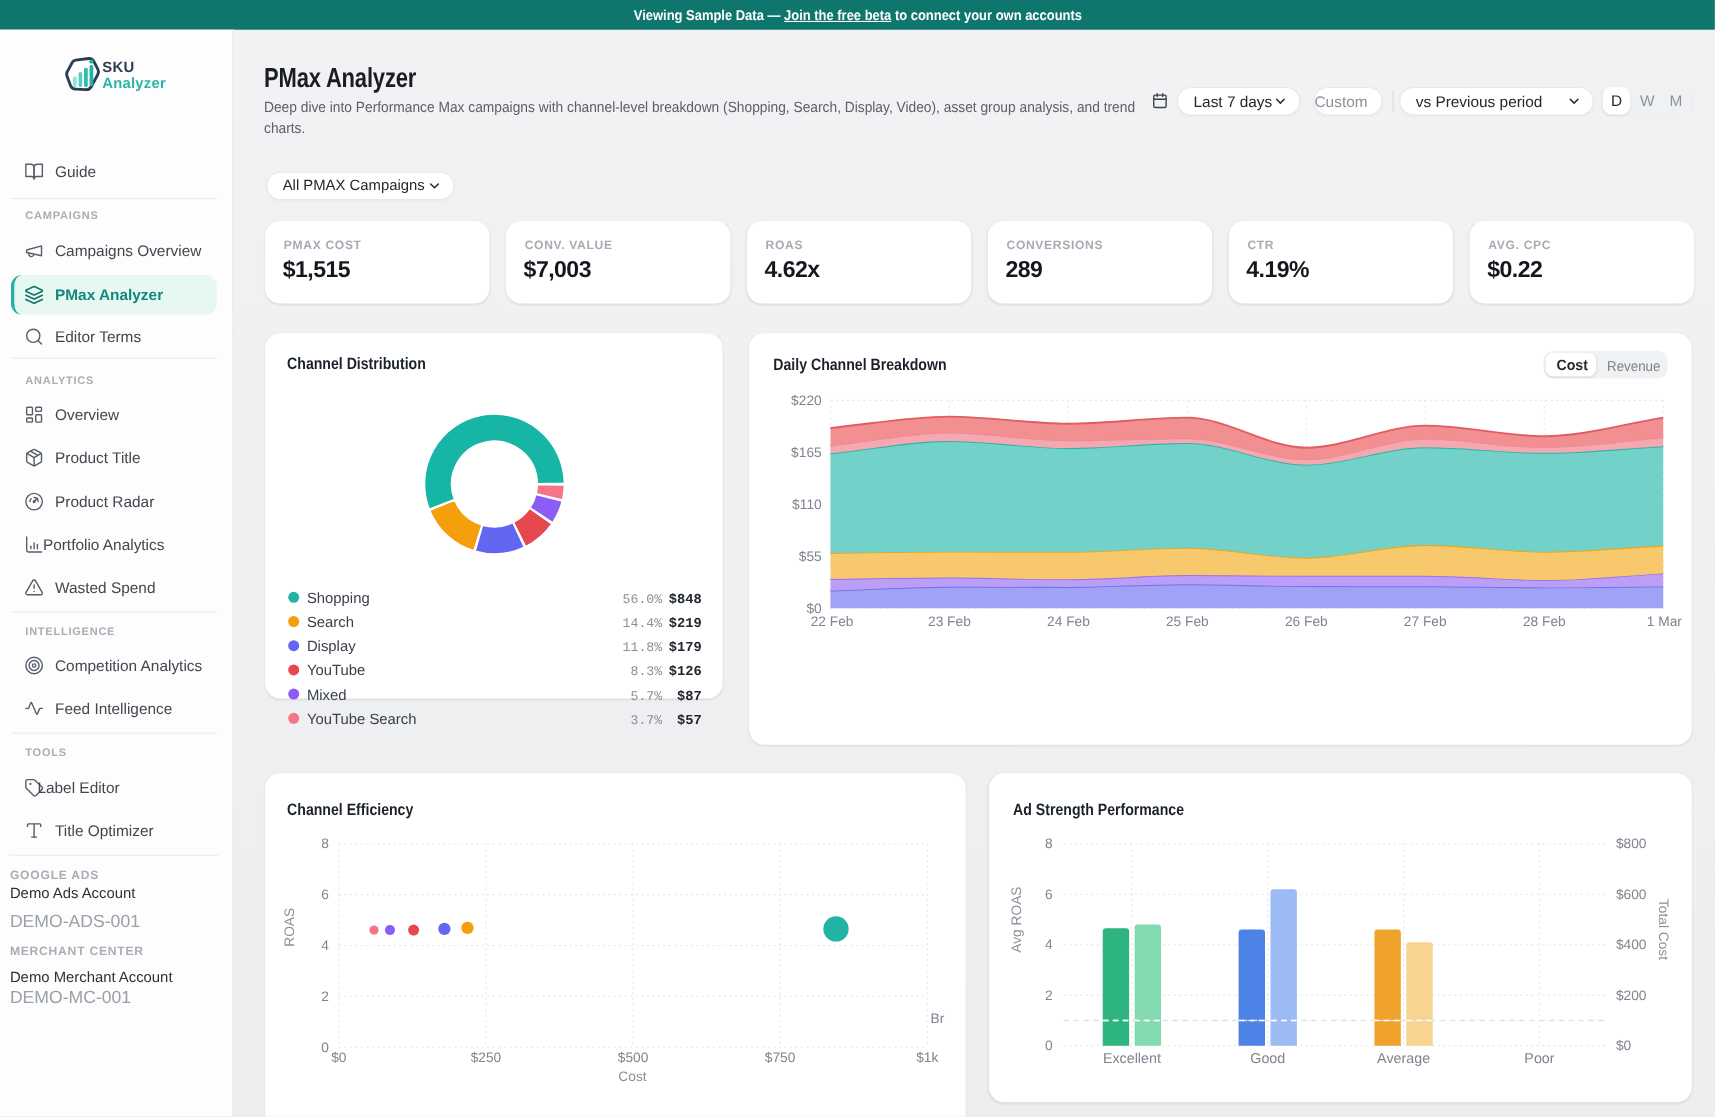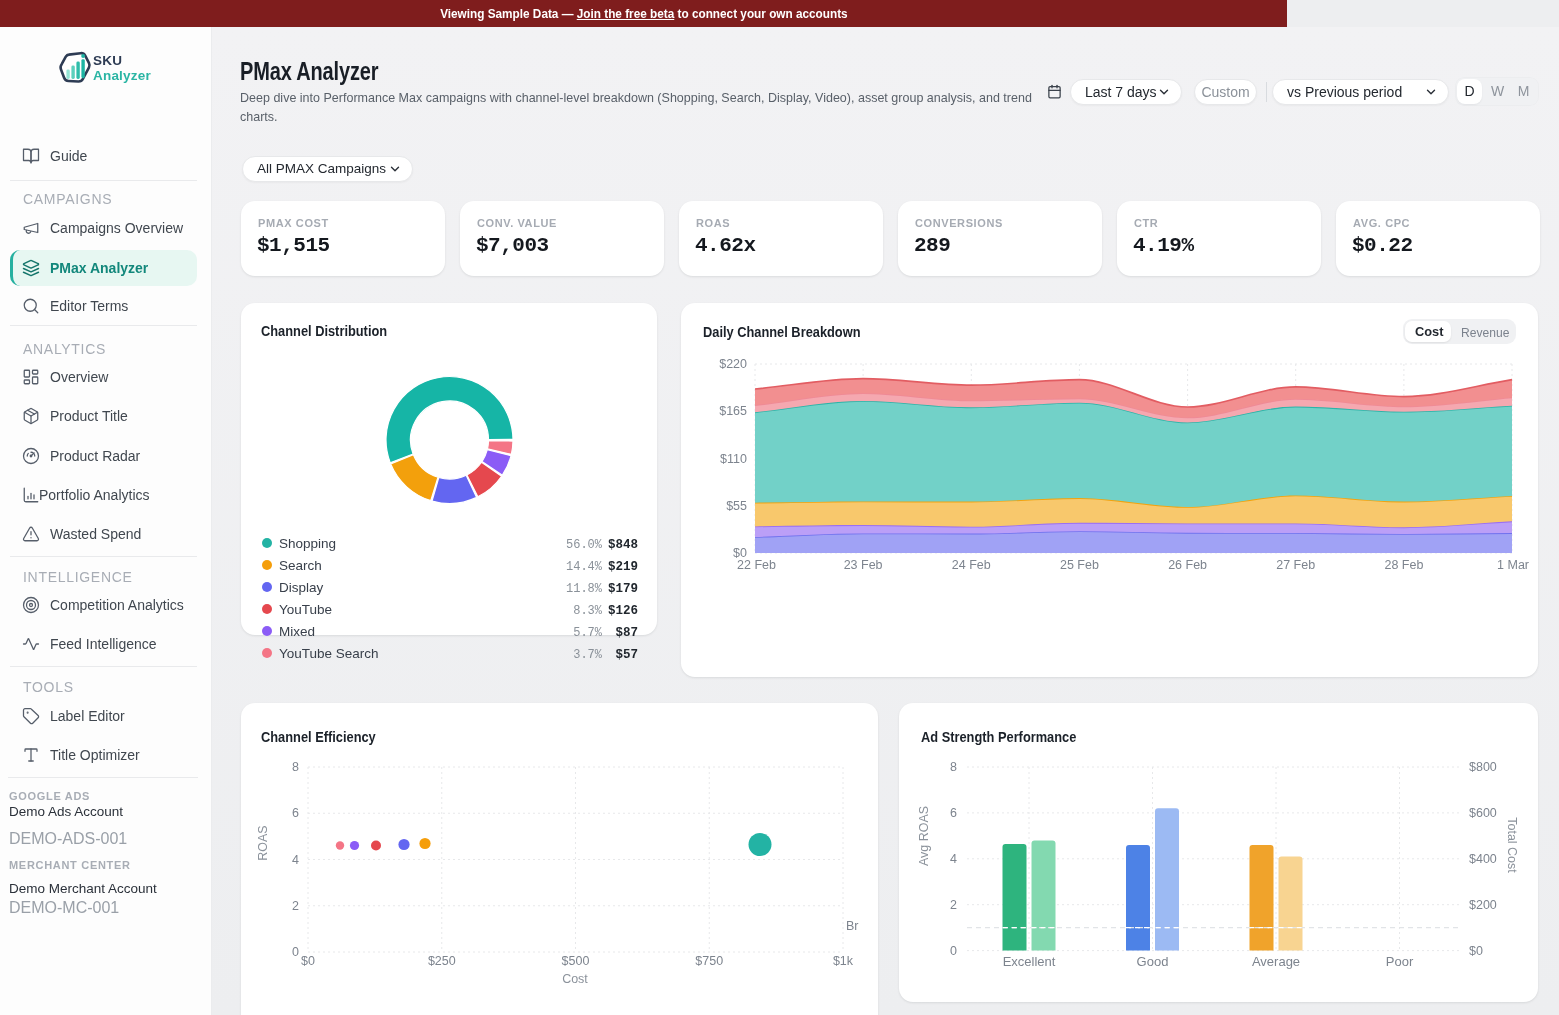--- a/index.html
+++ b/index.html
@@ -1,43 +1,43 @@
 <!DOCTYPE html>
 <html><head><meta charset="utf-8">
 <style>
 * { margin:0; padding:0; box-sizing:border-box; }
 html,body { width:1559px; height:1015px; overflow:hidden; }
 body { position:relative; font-family:"Liberation Sans",sans-serif; background:#edeef0; }
 .t { position:absolute; white-space:nowrap; }
-.banner { position:absolute; left:0; top:0; width:1287px; height:27px; background:#7f1d1d;
+.banner { position:absolute; left:0; top:0; width:1559px; height:27px; background:#0f766e;
   color:#fff; font-size:13px; font-weight:700; text-align:center; line-height:27px; }
 .banner a { color:#fff; text-decoration:underline; }
 .bspan { display:inline-block; transform:scaleX(.906); transform-origin:center; }
 .sidebar { position:absolute; left:0; top:27px; width:212px; height:988px; background:#fdfdfd;
   border-right:1px solid #ebecee; }
 .sdiv { position:absolute; left:10px; width:187px; height:1px; background:#e9eaec; }
-.slabel { font-size:14px; font-weight:400; color:#a8adb5; letter-spacing:.7px; }
+.slabel { font-size:10px; font-weight:700; color:#a8adb5; letter-spacing:.7px; }
 .slabel2 { font-size:11px; font-weight:700; color:#a8adb5; letter-spacing:.7px; }
 .sitem { font-size:14px; color:#40474f; }
 .sitem.active { color:#12877b; font-weight:700; }
 .sacct { font-size:13.5px; color:#2b313a; }
 .sacctid { font-size:16px; color:#9aa0a8; }
 .main { position:absolute; left:212px; top:27px; width:1347px; height:988px;
   background:linear-gradient(180deg,#f2f2f4 0%,#edeef0 100%); }
 .pgtitle { position:absolute; left:240px; top:57px; font-size:25px; font-weight:700; color:#191e26; letter-spacing:-.2px; transform:scaleX(.8); transform-origin:left; }
 .pgsub { position:absolute; left:240px; top:88px; font-size:13.5px; color:#596069; line-height:19px; transform:scaleX(.927); transform-origin:left; }
 .sel { position:absolute; height:26px; background:#fff; border:1px solid #e7e8ea; border-radius:13px;
   font-size:14px; color:#23282f; line-height:24px; padding-left:14px; box-shadow:0 1px 2px rgba(20,24,31,.04); }
 .btn { position:absolute; height:26px; background:#fff; border:1px solid #e7e8ea; border-radius:13px;
-  font-size:14px; color:#8b9199; text-align:center; line-height:24px; box-shadow:0 1px 2px rgba(20,24,31,.04); }
+  font-size:14px; color:#8b9199; text-align:left; line-height:24px; box-shadow:0 1px 2px rgba(20,24,31,.04); }
 .dwm { position:absolute; width:25px; height:25px; font-size:14px; color:#8e949c; text-align:center; line-height:25px; border-radius:8px; }
 .dwm.on { background:#fff; box-shadow:0 1px 2px rgba(20,24,31,.06); color:#23282f; }
 .card { position:absolute; background:#fff; border-radius:14px; box-shadow:0 1px 3px rgba(25,30,38,.06), 0 1px 2px rgba(25,30,38,.04); }
 .klabel { position:absolute; left:17px; top:16px; font-size:11px; font-weight:700; color:#a6abb3; letter-spacing:.6px; }
-.kval { position:absolute; left:16px; top:33px; font-family:Liberation Mono, monospace; font-size:21px; font-weight:700; color:#14181e; letter-spacing:-.5px; }
+.kval { position:absolute; left:16px; top:33px; font-family:Liberation Sans, sans-serif; font-size:21px; font-weight:700; color:#14181e; letter-spacing:-.5px; }
 .ctitle { position:absolute; font-size:15px; font-weight:700; color:#1b2129; transform:scaleX(.855); transform-origin:left; }
 .grid { stroke:#e7e8ea; stroke-width:1; stroke-dasharray:2 3; }
 .ax { font-family:"Liberation Sans",sans-serif; font-size:12.5px; fill:#7d848e; }
 .axt { font-family:"Liberation Sans",sans-serif; font-size:12.5px; fill:#8b929b; }
 .lt { font-family:"Liberation Sans",sans-serif; font-size:13.5px; fill:#39404b; }
 .lp { font-family:"Liberation Mono",monospace; font-size:12px; fill:#8a9199; }
 .lv { font-family:"Liberation Mono",monospace; font-size:12.5px; font-weight:700; fill:#21272e; }
 </style></head>
 <body>
 <div class="main"></div>
@@ -127,21 +127,21 @@
 <svg style="position:absolute;left:22px;top:635px" width="18" height="18" viewBox="0 0 24 24" fill="none" stroke="#565e6a" stroke-width="1.7" stroke-linecap="round" stroke-linejoin="round">
     <path d="M22 12h-2.5a1 1 0 0 0-.9.6l-2.7 6.2a.5.5 0 0 1-.9 0L9 5.2a.5.5 0 0 0-.9 0L5.4 11.4a1 1 0 0 1-.9.6H2"></path>
   </svg>
 <div class="t sitem" style="left:50px;top:636px">Feed Intelligence</div>
 <div class="sdiv" style="top:666px"></div>
 <div class="t slabel" style="left:23px;top:679px">TOOLS</div>
 <svg style="position:absolute;left:22px;top:707px" width="18" height="18" viewBox="0 0 24 24" fill="none" stroke="#565e6a" stroke-width="1.7" stroke-linecap="round" stroke-linejoin="round">
     <path d="M12.6 2.9a2 2 0 0 0-1.4-.6H4a2 2 0 0 0-2 2v7.2c0 .5.2 1 .6 1.4l8.7 8.7a2.1 2.1 0 0 0 3 0l7.2-7.2a2.1 2.1 0 0 0 0-3z"></path>
     <circle cx="7.5" cy="7.5" r=".5" fill="currentColor"></circle>
   </svg>
-<div class="t sitem" style="left:50px;top:708px">Label Editor</div>
+<div class="t sitem" style="left:34px;top:708px">Label Editor</div>
 <svg style="position:absolute;left:22px;top:746px" width="18" height="18" viewBox="0 0 24 24" fill="none" stroke="#565e6a" stroke-width="1.7" stroke-linecap="round" stroke-linejoin="round">
     <path d="M4 7V5a1 1 0 0 1 1-1h14a1 1 0 0 1 1 1v2"></path>
     <path d="M9 20h6"></path>
     <path d="M12 4v16"></path>
   </svg>
 <div class="t sitem" style="left:50px;top:747px">Title Optimizer</div>
 <div class="sdiv" style="top:777px;left:8px;width:190px"></div>
 <div class="t slabel2" style="left:9px;top:790px">GOOGLE ADS</div>
 <div class="t sacct" style="left:9px;top:804px">Demo Ads Account</div>
 <div class="t sacctid" style="left:9px;top:830px">DEMO-ADS-001</div>

